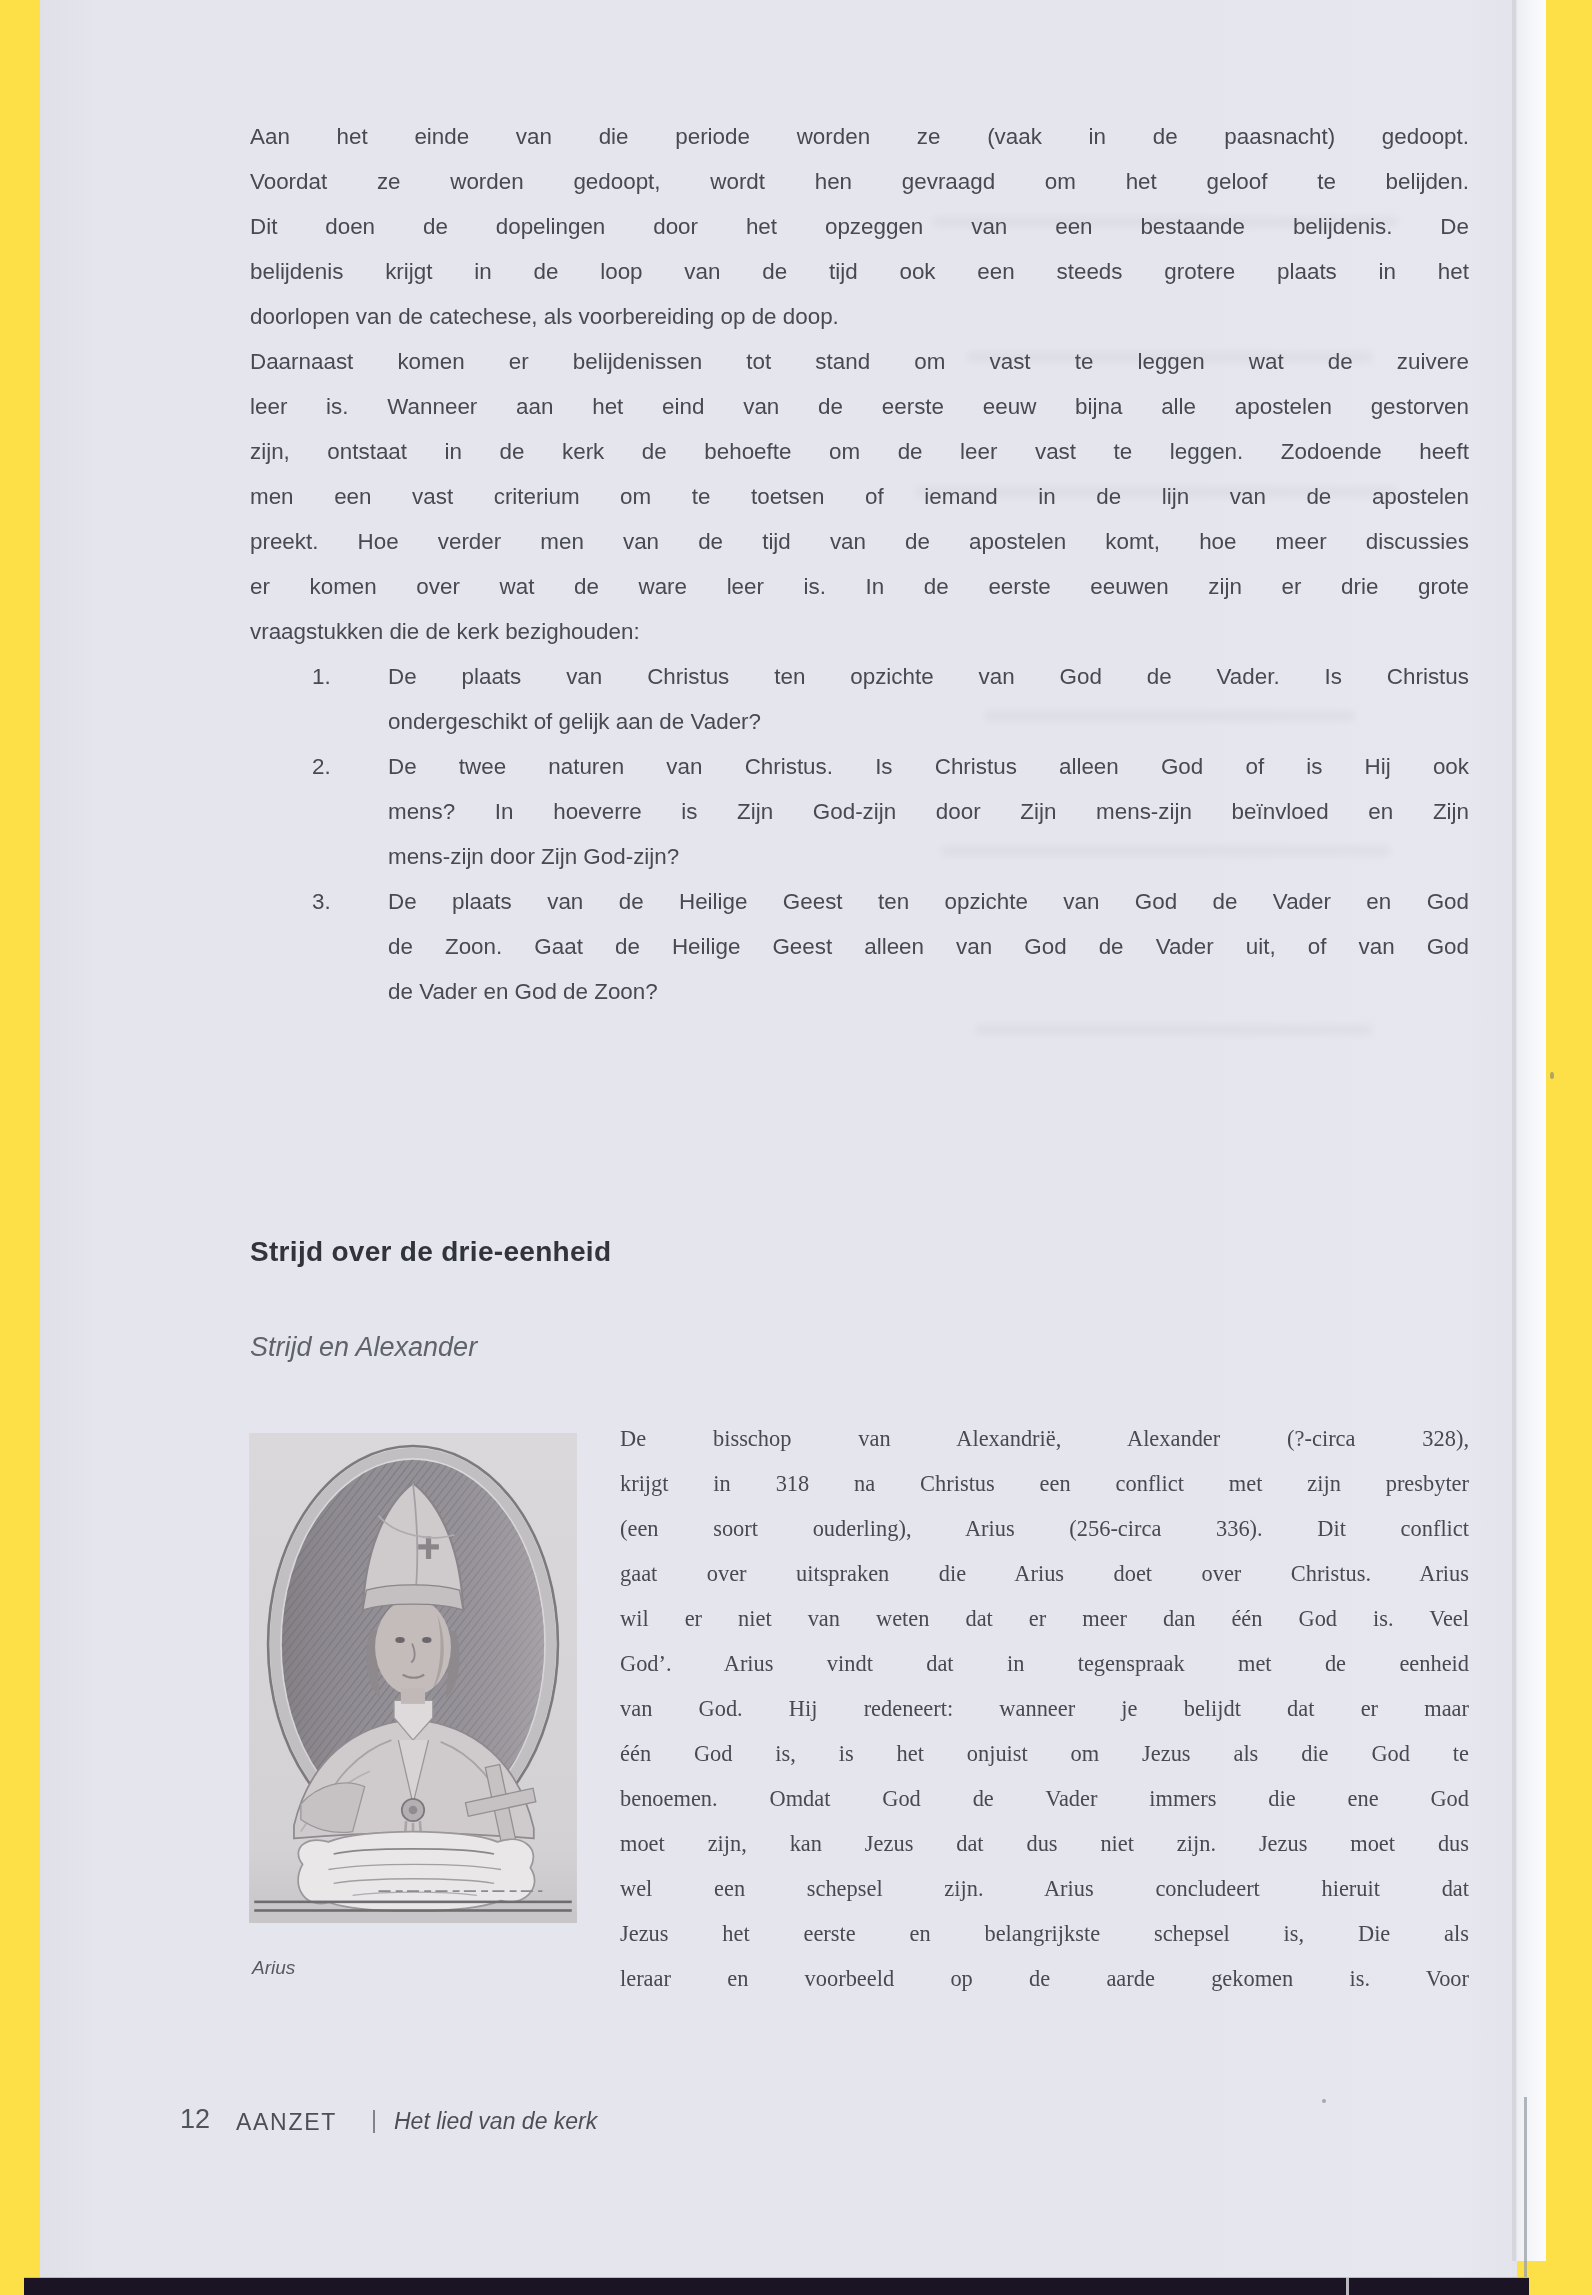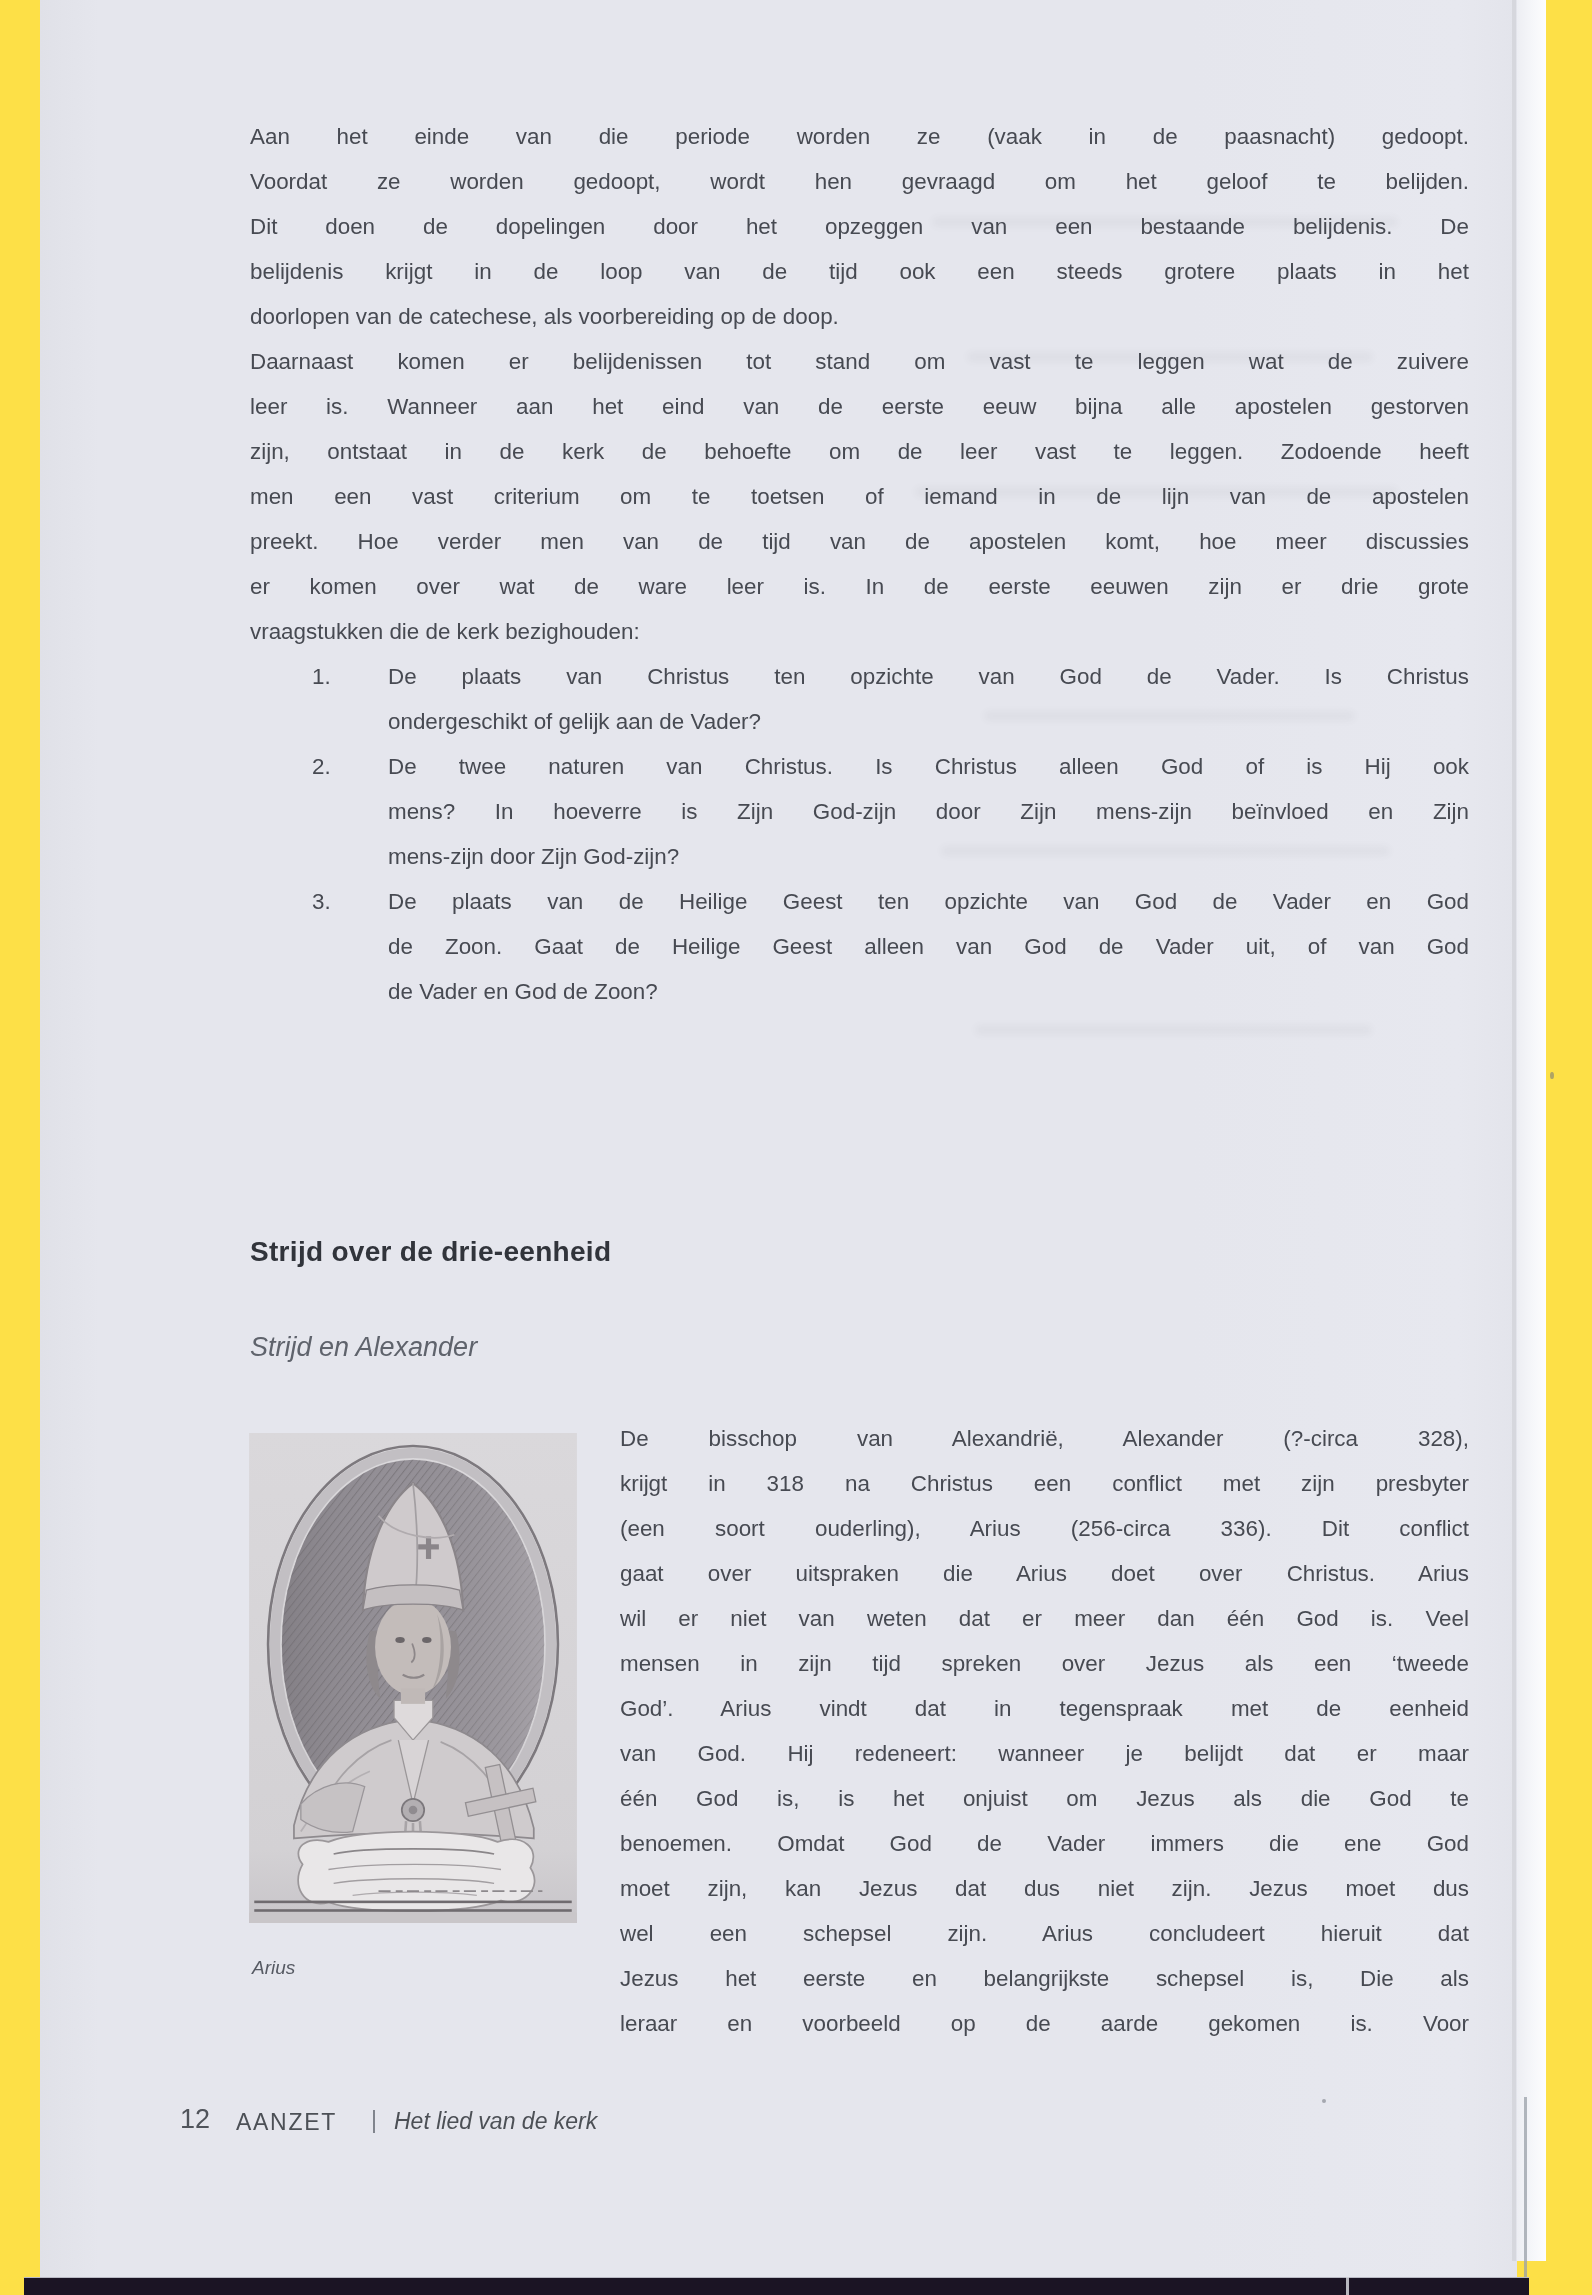--- a/index.html
+++ b/index.html
@@ -29,21 +29,21 @@
   .li-num{width:138px;padding-left:62px;box-sizing:border-box;flex:none;}
   .li-num .tline{text-align-last:left;}
   .li-body{flex:1;min-width:0;}
 
   .heading{position:absolute;left:250px;top:1236px;font-size:28px;font-weight:bold;color:#31343b;letter-spacing:0.3px;}
   .subheading{position:absolute;left:250px;top:1332px;font-size:27px;font-style:italic;color:#5f636c;}
 
   .figure{position:absolute;left:249px;top:1433px;width:328px;height:490px;}
   .caption{position:absolute;left:252px;top:1957px;font-size:19px;font-style:italic;color:#565a63;}
 
-  .ariuscol{position:absolute;left:620px;top:1416px;width:849px;color:#474a52;font-size:22.4px;}
+  .ariuscol{position:absolute;left:620px;top:1416px;width:849px;color:#474a52;font-size:22.4px;font-family:Liberation Serif, serif;}
 
   .footer-pagenum{position:absolute;left:136px;top:2104px;font-size:27px;color:#50545b;margin-left:44px;}
   .footer-series{position:absolute;left:236px;top:2109px;font-size:23px;letter-spacing:1.7px;color:#4c5056;}
   .footer-sep{position:absolute;left:371px;top:2107px;font-size:23px;color:#7a7e86;}
   .footer-title{position:absolute;left:394px;top:2108px;font-size:23px;font-style:italic;color:#4c5056;}
 </style>
 </head>
 <body>
 
 <div class="scan">
@@ -203,21 +203,20 @@
   </div>
 
   <div class="caption">Arius</div>
 
   <div class="ariuscol">
       <div class="tline">De bisschop van Alexandrië, Alexander (?-circa 328),</div>
       <div class="tline">krijgt in 318 na Christus een conflict met zijn presbyter</div>
       <div class="tline">(een soort ouderling), Arius (256-circa 336). Dit conflict</div>
       <div class="tline">gaat over uitspraken die Arius doet over Christus. Arius</div>
       <div class="tline">wil er niet van weten dat er meer dan één God is. Veel</div>
-      <div class="tline">mensen in zijn tijd spreken over Jezus als een ‘tweede</div>
       <div class="tline">God’. Arius vindt dat in tegenspraak met de eenheid</div>
       <div class="tline">van God. Hij redeneert: wanneer je belijdt dat er maar</div>
       <div class="tline">één God is, is het onjuist om Jezus als die God te</div>
       <div class="tline">benoemen. Omdat God de Vader immers die ene God</div>
       <div class="tline">moet zijn, kan Jezus dat dus niet zijn. Jezus moet dus</div>
       <div class="tline">wel een schepsel zijn. Arius concludeert hieruit dat</div>
       <div class="tline">Jezus het eerste en belangrijkste schepsel is, Die als</div>
       <div class="tline">leraar en voorbeeld op de aarde gekomen is. Voor</div>
     </div>
 

